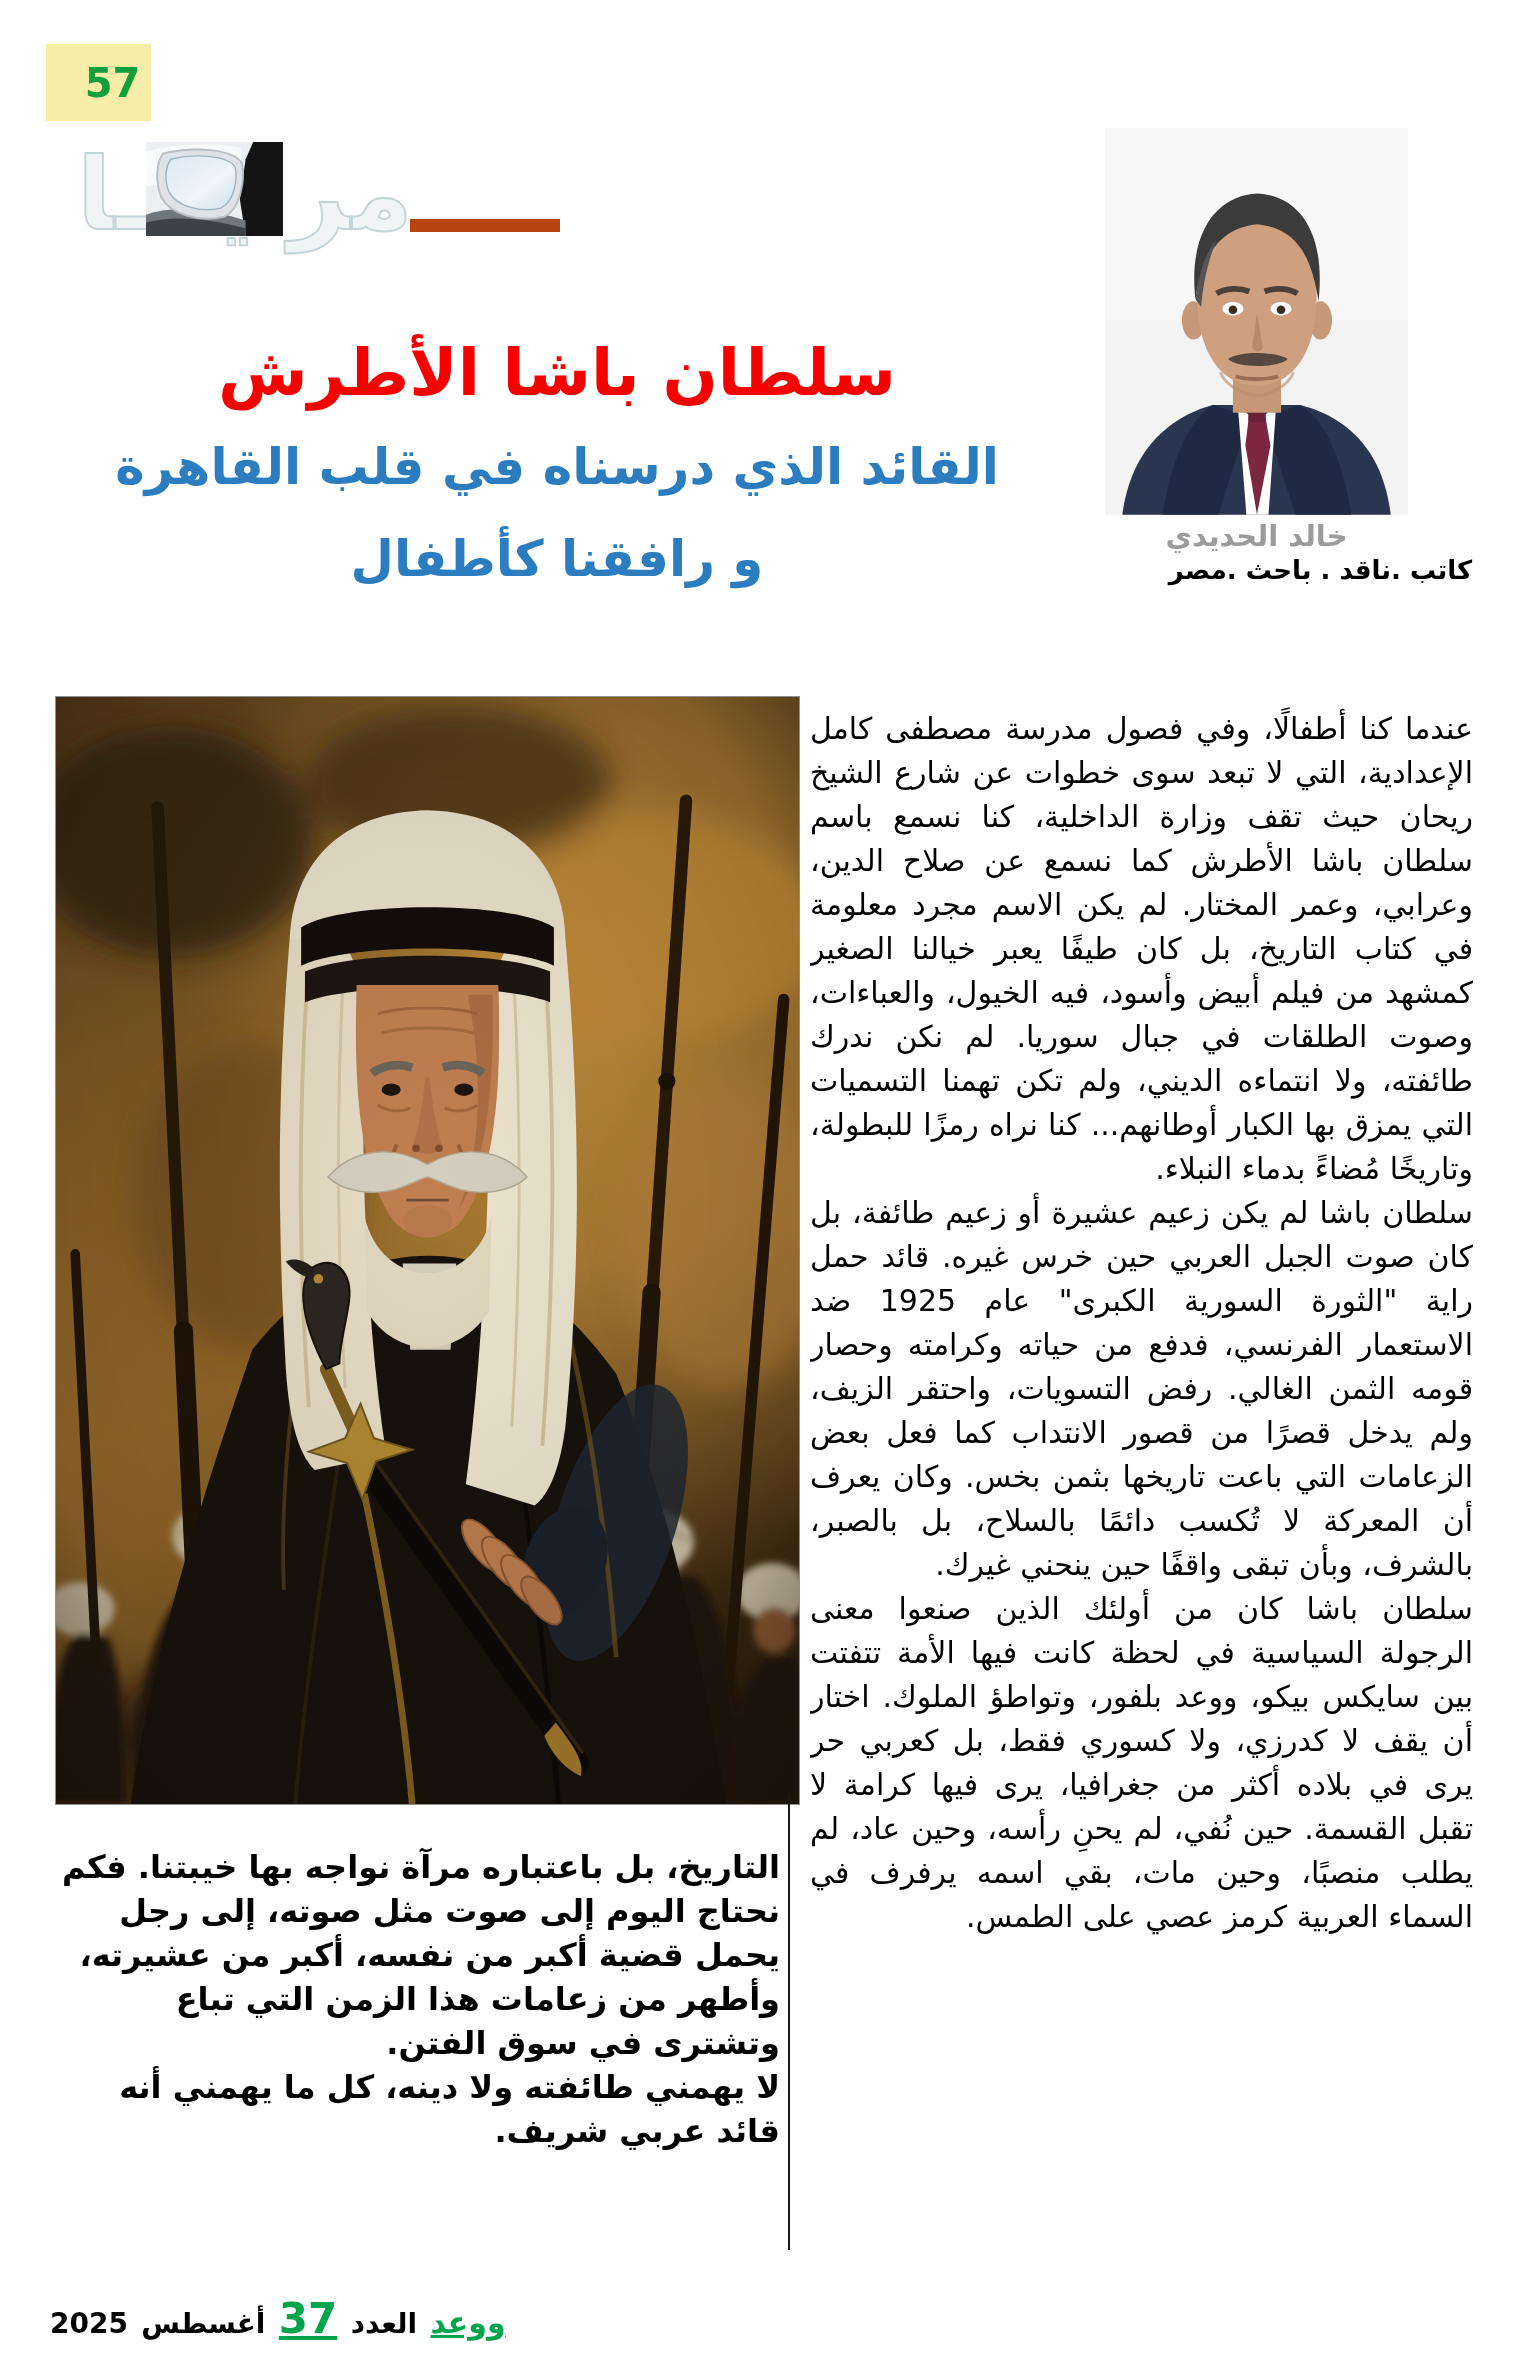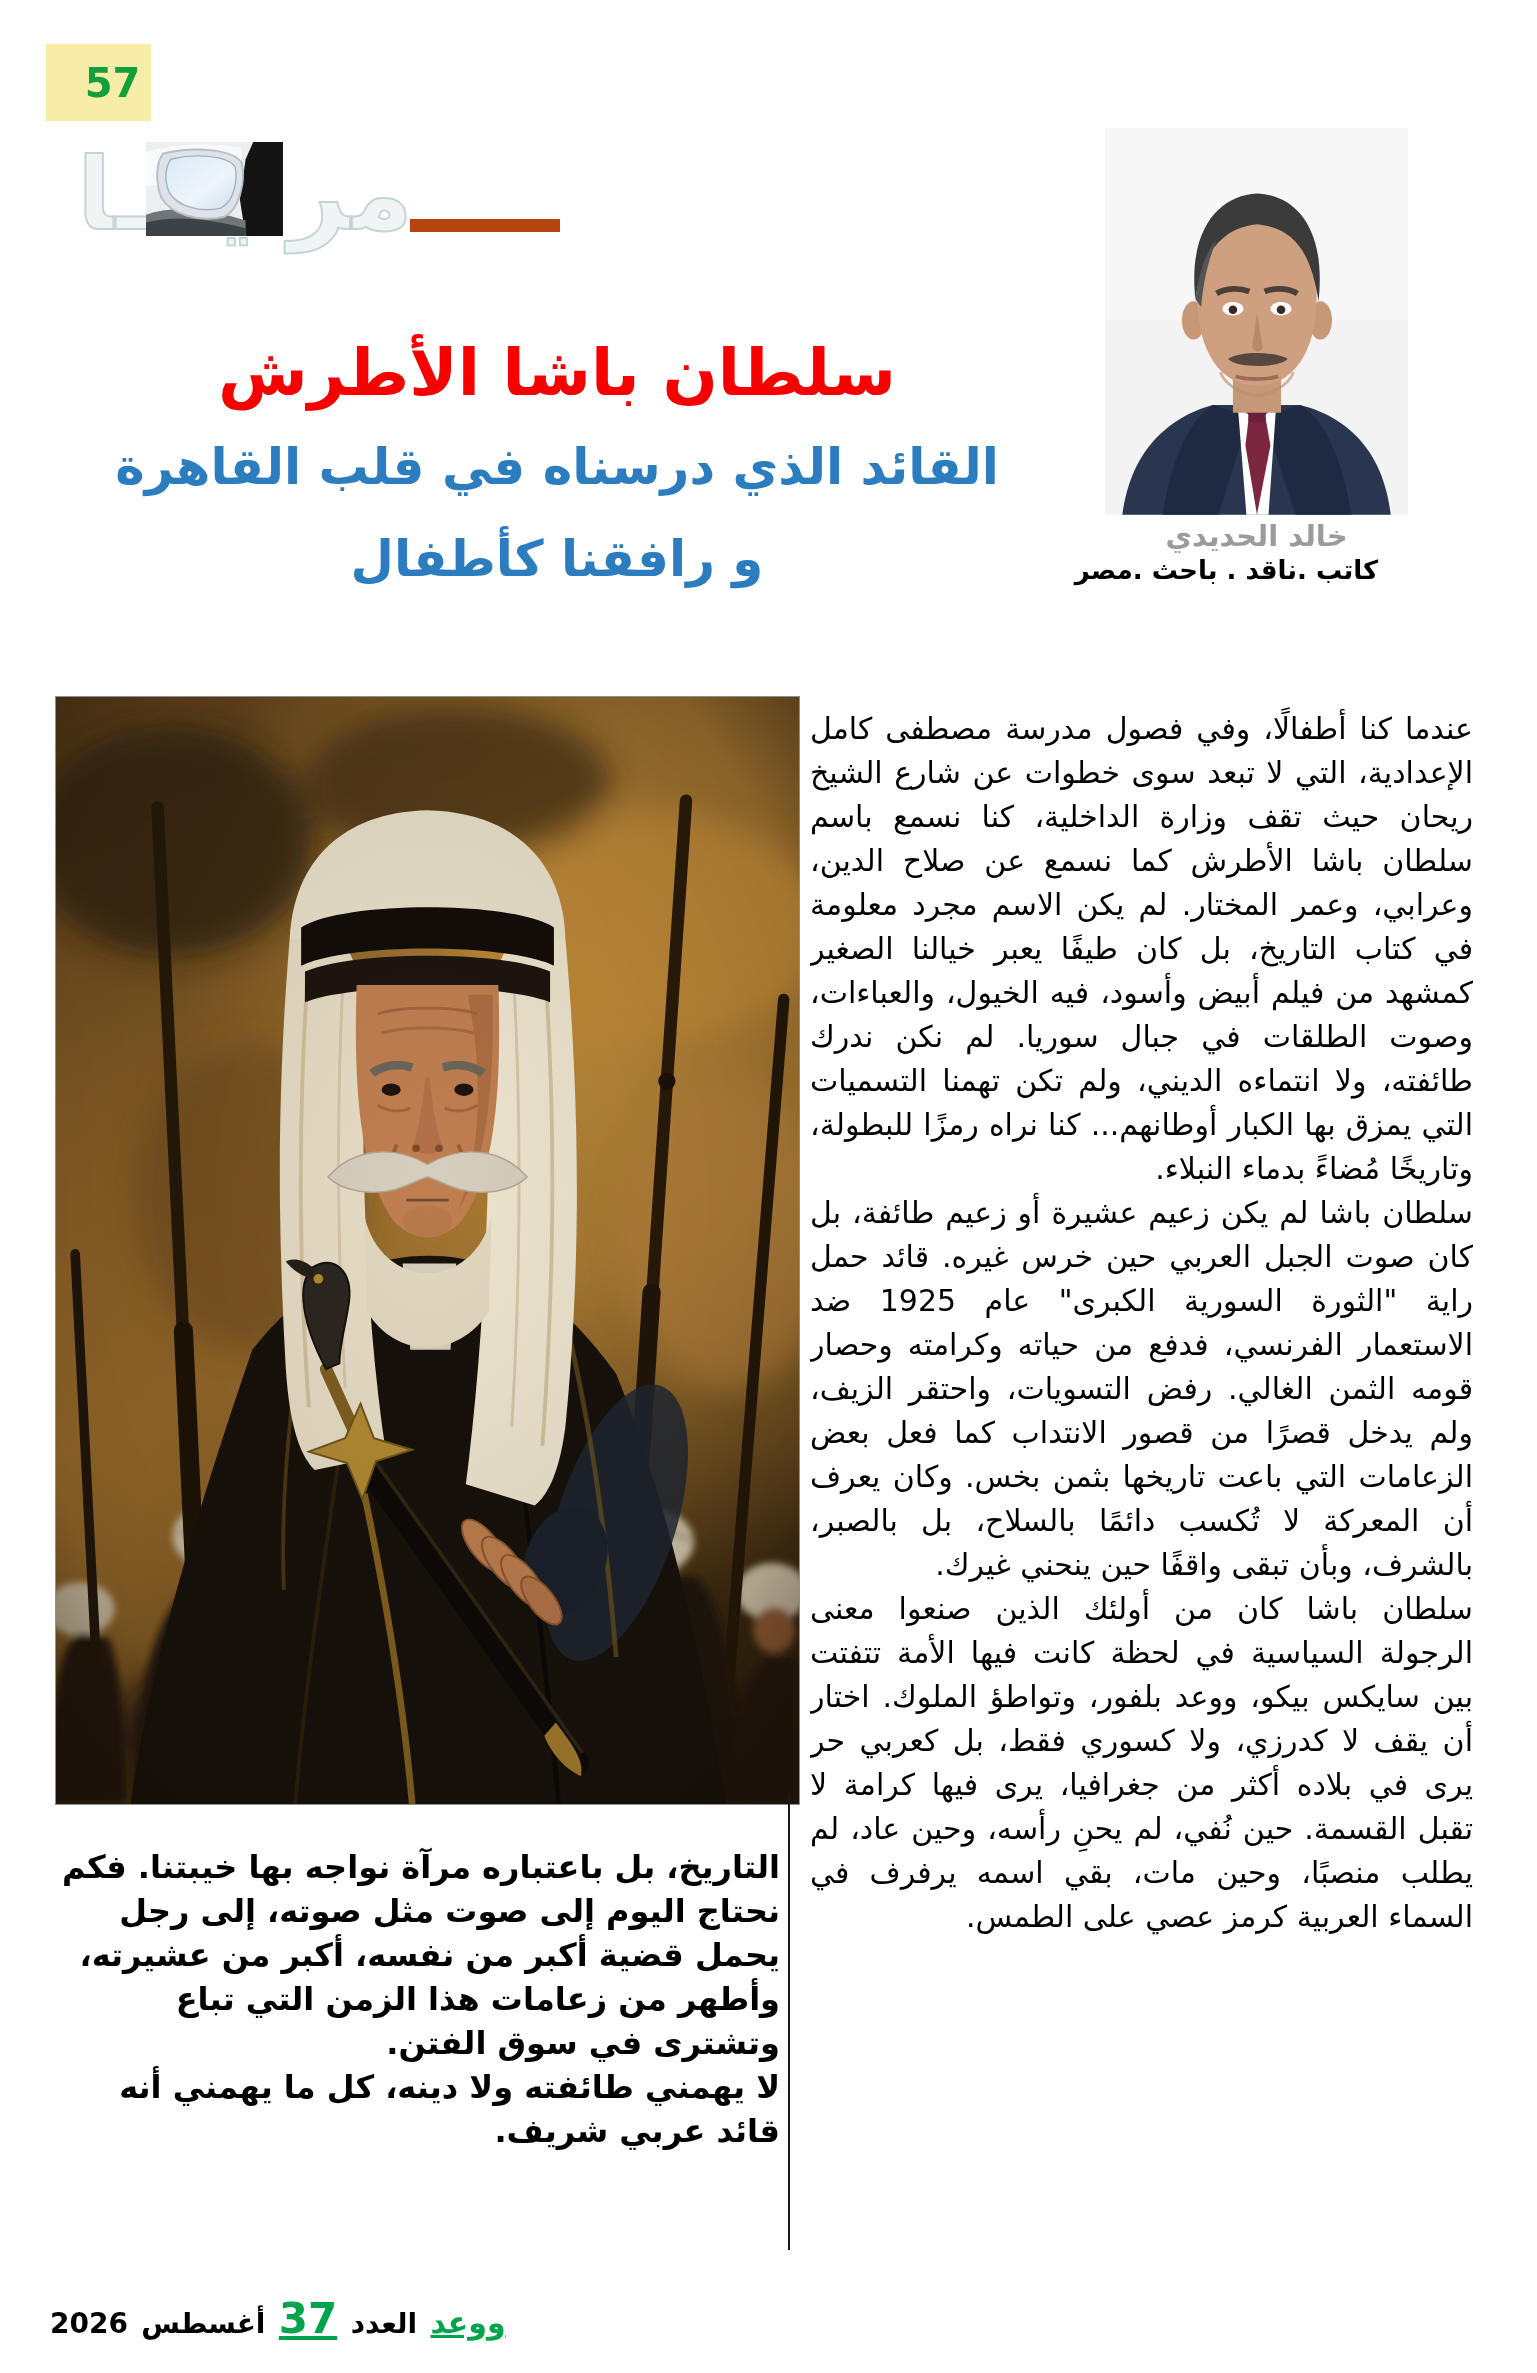--- a/index.html
+++ b/index.html
@@ -16,21 +16,21 @@
   .mirror-img{position:absolute;left:146px;top:142px;width:137px;height:94px;z-index:2;}
   .masthead-bar{position:absolute;left:410px;top:219px;width:150px;height:12.5px;background:#b5440f;}
   
   .headline{position:absolute;left:115px;top:325px;width:884px;text-align:center;direction:rtl;}
   .title{font-size:65px;line-height:96px;font-weight:bold;color:#f70000;margin:0;}
   .subtitle{font-size:50px;line-height:92px;font-weight:bold;color:#2b7dbf;margin:0;}
   
   .author-photo{position:absolute;left:1105px;top:128px;width:303px;height:386px;}
   .author-name{position:absolute;left:1105px;top:519px;width:303px;text-align:center;
         font-size:29px;font-weight:bold;color:#9b9b9b;white-space:nowrap;}
-  .author-bio{position:absolute;left:1044px;top:555px;width:365px;text-align:center;
+  .author-bio{position:absolute;left:1138px;top:555px;width:365px;text-align:center;
         font-size:26px;font-weight:bold;color:#000;white-space:nowrap;}
   
   .painting{position:absolute;left:55px;top:696px;width:745px;height:1109px;border:1px solid #8f8f8f;box-sizing:border-box;}
   .painting svg{display:block;width:100%;height:100%;}
   
   .col-right{position:absolute;left:810px;top:707px;width:663px;height:1537px;direction:rtl;
         font-size:30px;line-height:44px;font-weight:normal;color:#000;
         text-align:justify;text-align-last:right;overflow:hidden;}
   .col-right p{margin:0;}
   .col-left{position:absolute;left:56px;top:1845px;width:724px;height:403px;direction:rtl;
@@ -275,17 +275,17 @@
   <div class="col-left">
     <p>التاريخ، بل باعتباره مرآة نواجه بها خيبتنا. فكم نحتاج اليوم إلى صوت مثل صوته، إلى رجل يحمل قضية أكبر من نفسه، أكبر من عشيرته، وأطهر من زعامات هذا الزمن التي تباع وتشترى في سوق الفتن.</p>
     <p>لا يهمني طائفته ولا دينه، كل ما يهمني أنه قائد عربي شريف.</p>
   </div>
 
   <div class="footer">
     <span class="f-mag green">ووعد</span>
     <span class="f-lbl black">العدد</span>
     <span class="f-num green">37</span>
     <span class="f-month black">أغسطس</span>
-    <span class="f-year black">2026</span>
+    <span class="f-year black">2025</span>
   </div>
 
 </div>
 
 
 </body></html>

